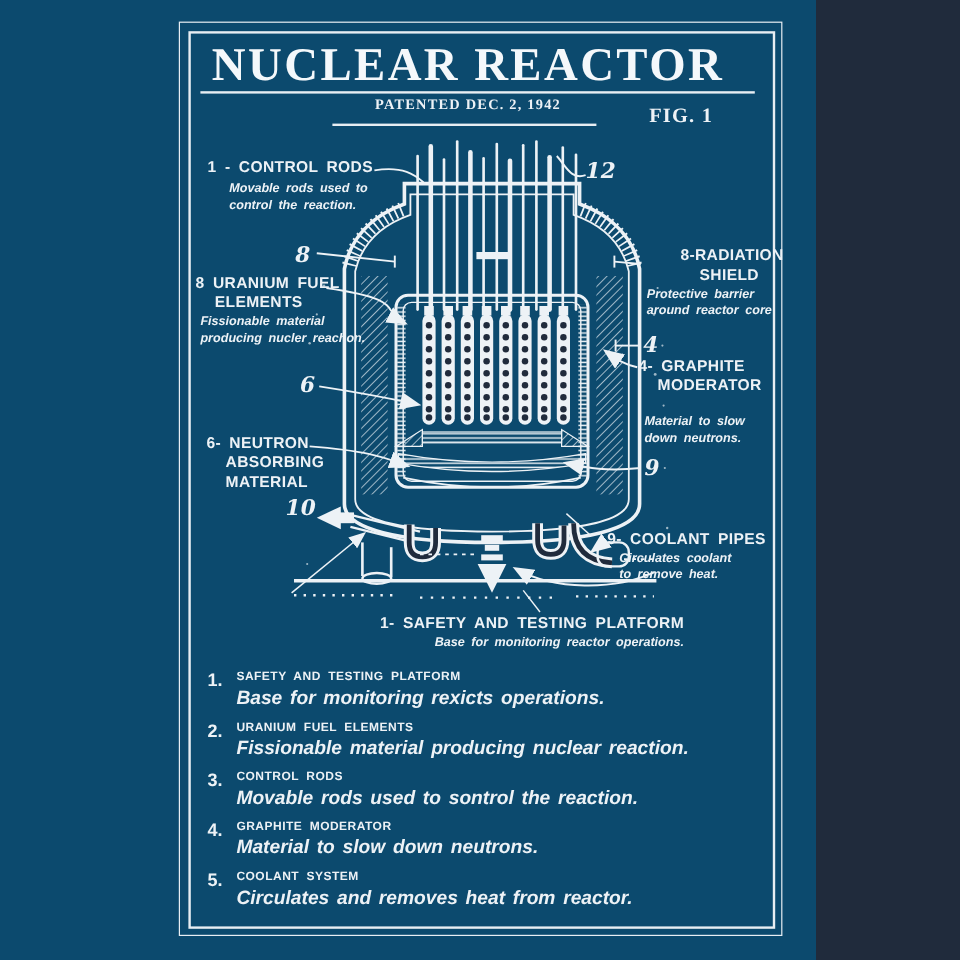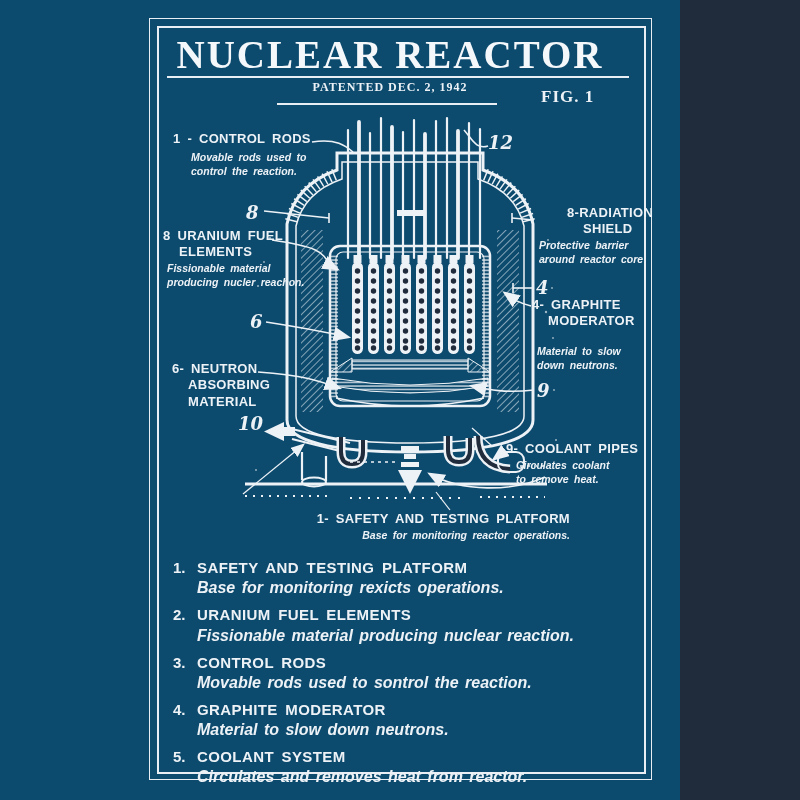--- a/index.html
+++ b/index.html
@@ -20,21 +20,21 @@
        line-height:1.25;white-space:pre-line;}
   .hang{padding-left:16px;text-indent:-16px;}
   .desc{position:absolute;font-weight:bold;font-style:italic;font-size:10.5px;word-spacing:2.5px;
         line-height:1.32;white-space:pre-line;}
   .num{position:absolute;font-family:"DejaVu Serif",serif;font-weight:bold;font-style:italic;font-size:18px;}
   .center{text-align:right;}
   .diagram{position:absolute;left:0;top:0;}
   .legend{position:absolute;left:173px;top:559px;width:430px;}
   .legend-item{display:flex;margin-bottom:9px;}
   .legend-num{width:24px;flex:none;font-weight:bold;font-size:15px;}
-  .legend-title{font-weight:bold;font-size:15px;letter-spacing:.4px;word-spacing:3px;line-height:1.15;}
+  .legend-title{font-weight:bold;font-size:10px;letter-spacing:.4px;word-spacing:3px;line-height:1.15;}
   .legend-desc{font-weight:bold;font-style:italic;font-size:16px;word-spacing:2px;margin-top:3px;}
 </style>
 </head>
 <body>
 
 <div class="canvas">
 
   <div class="frame outer"></div>
   <div class="frame inner"></div>
 

